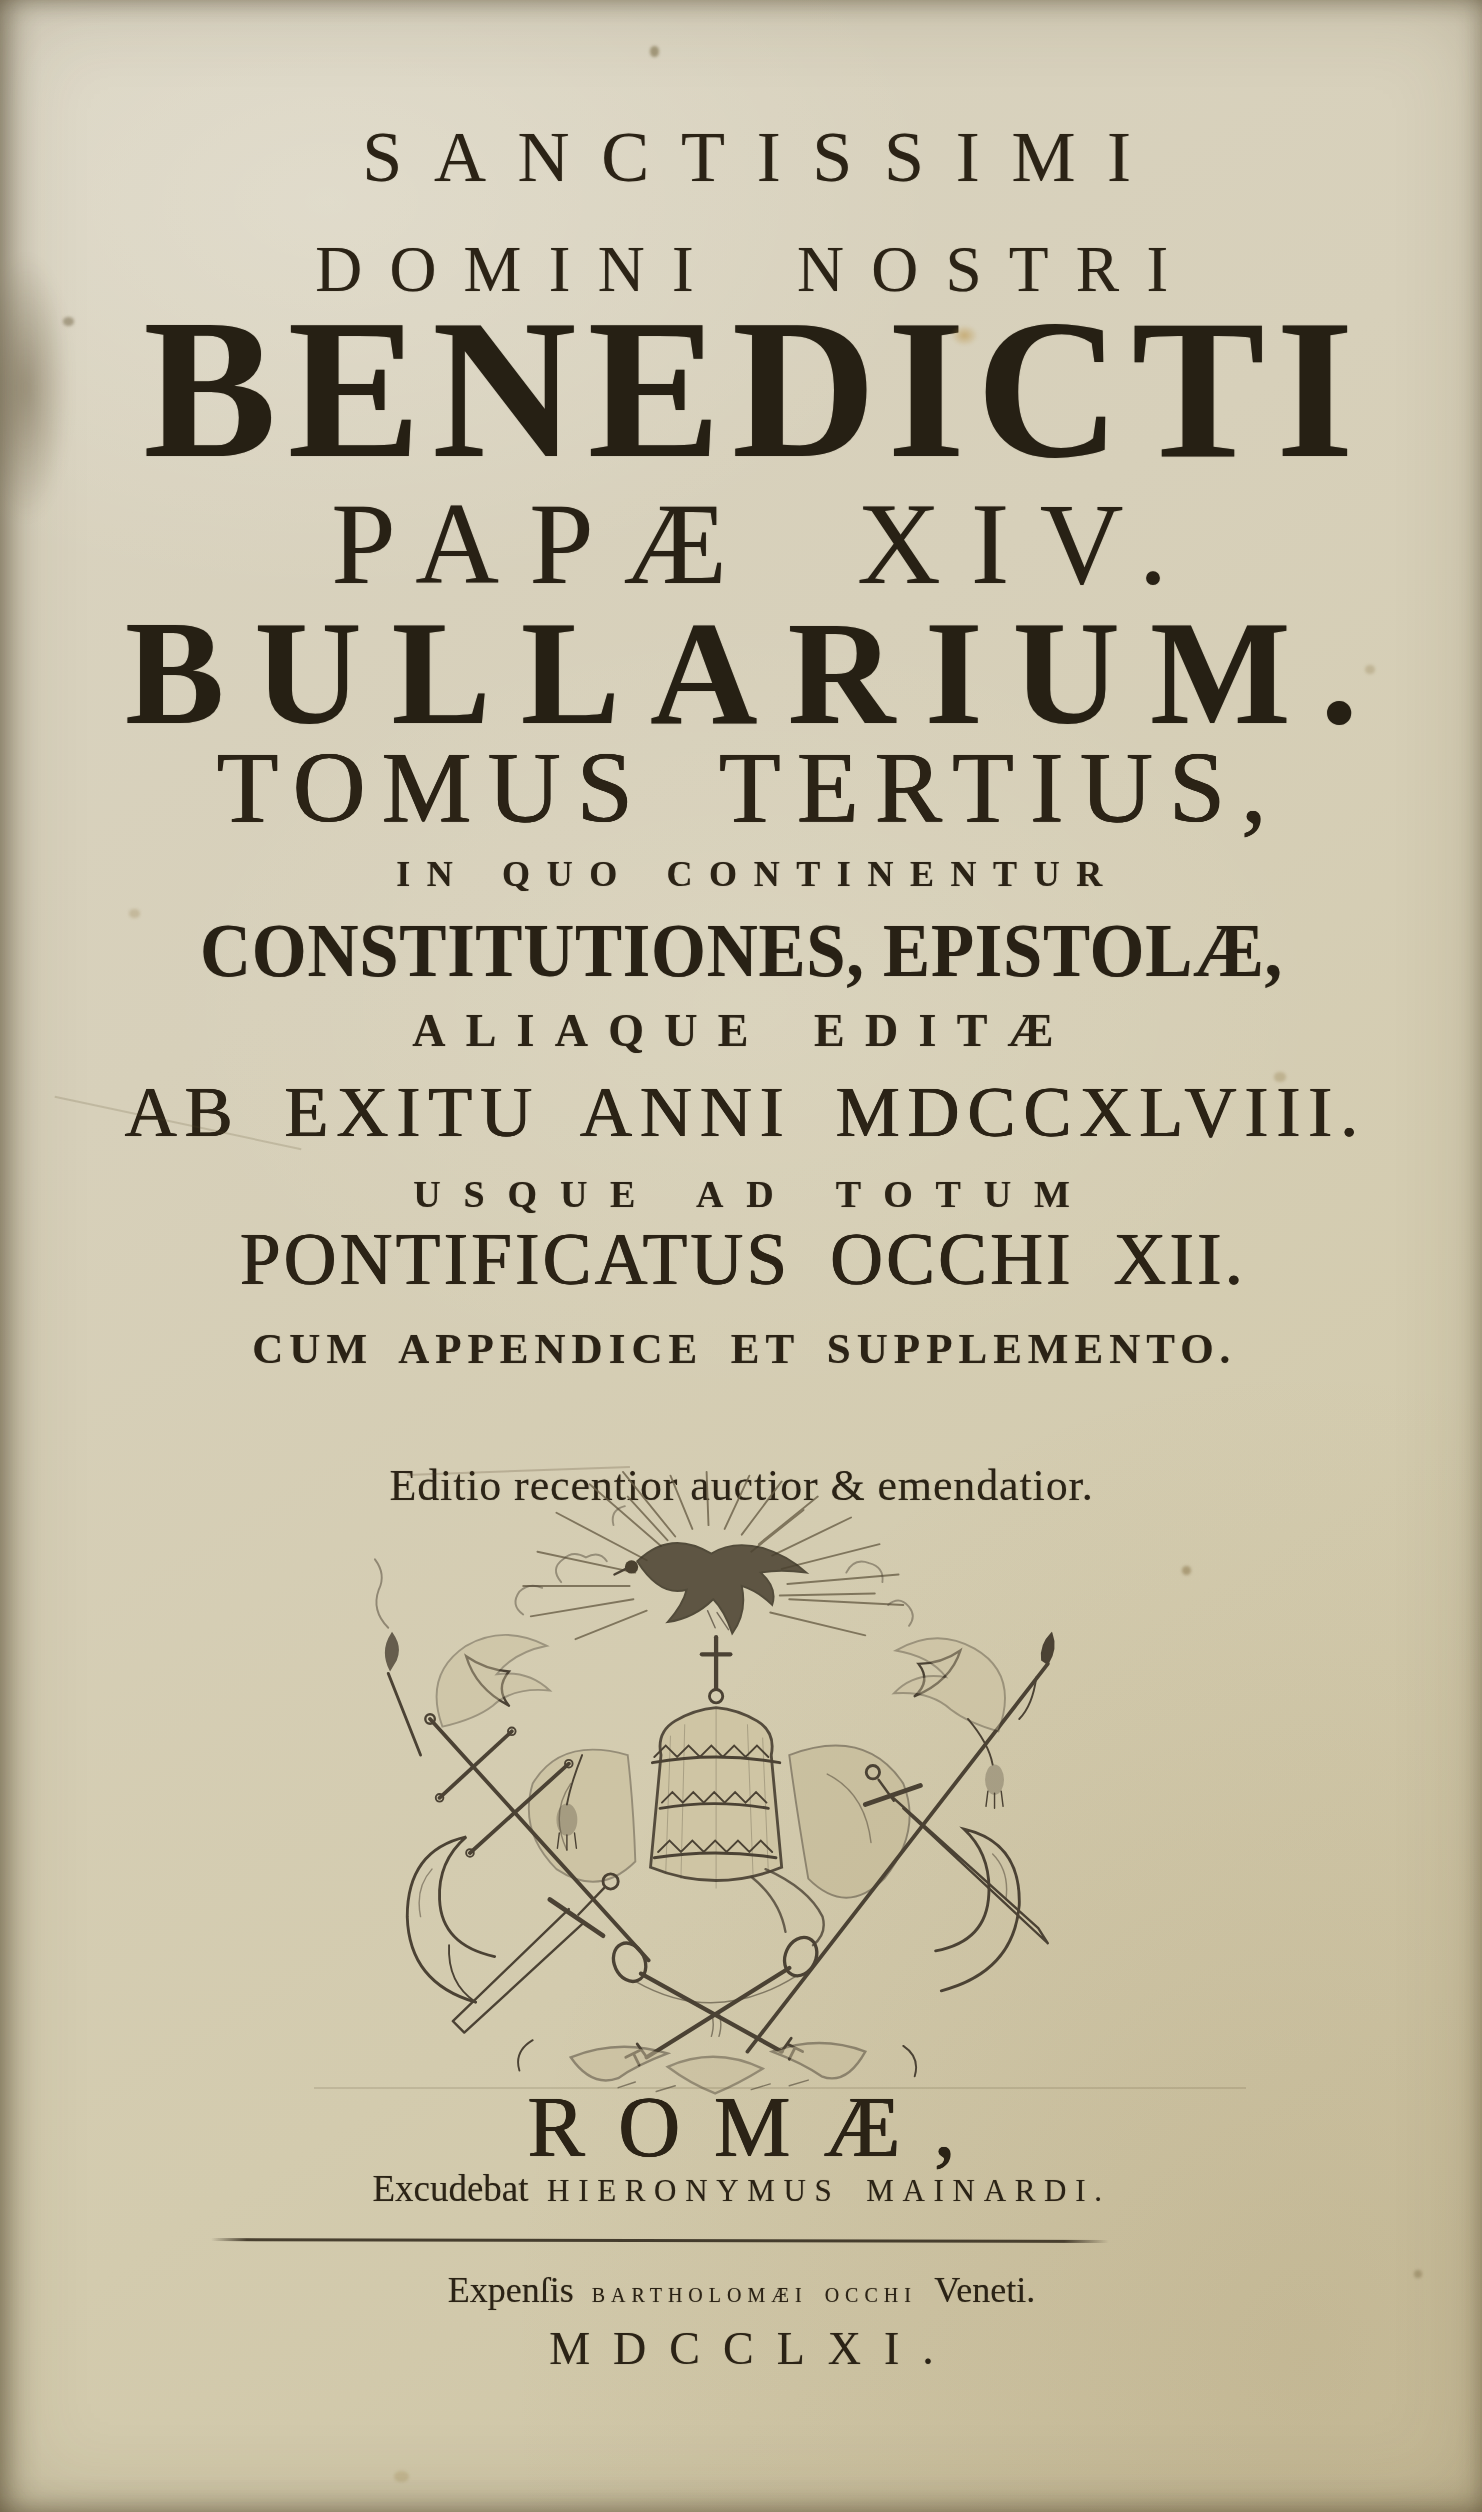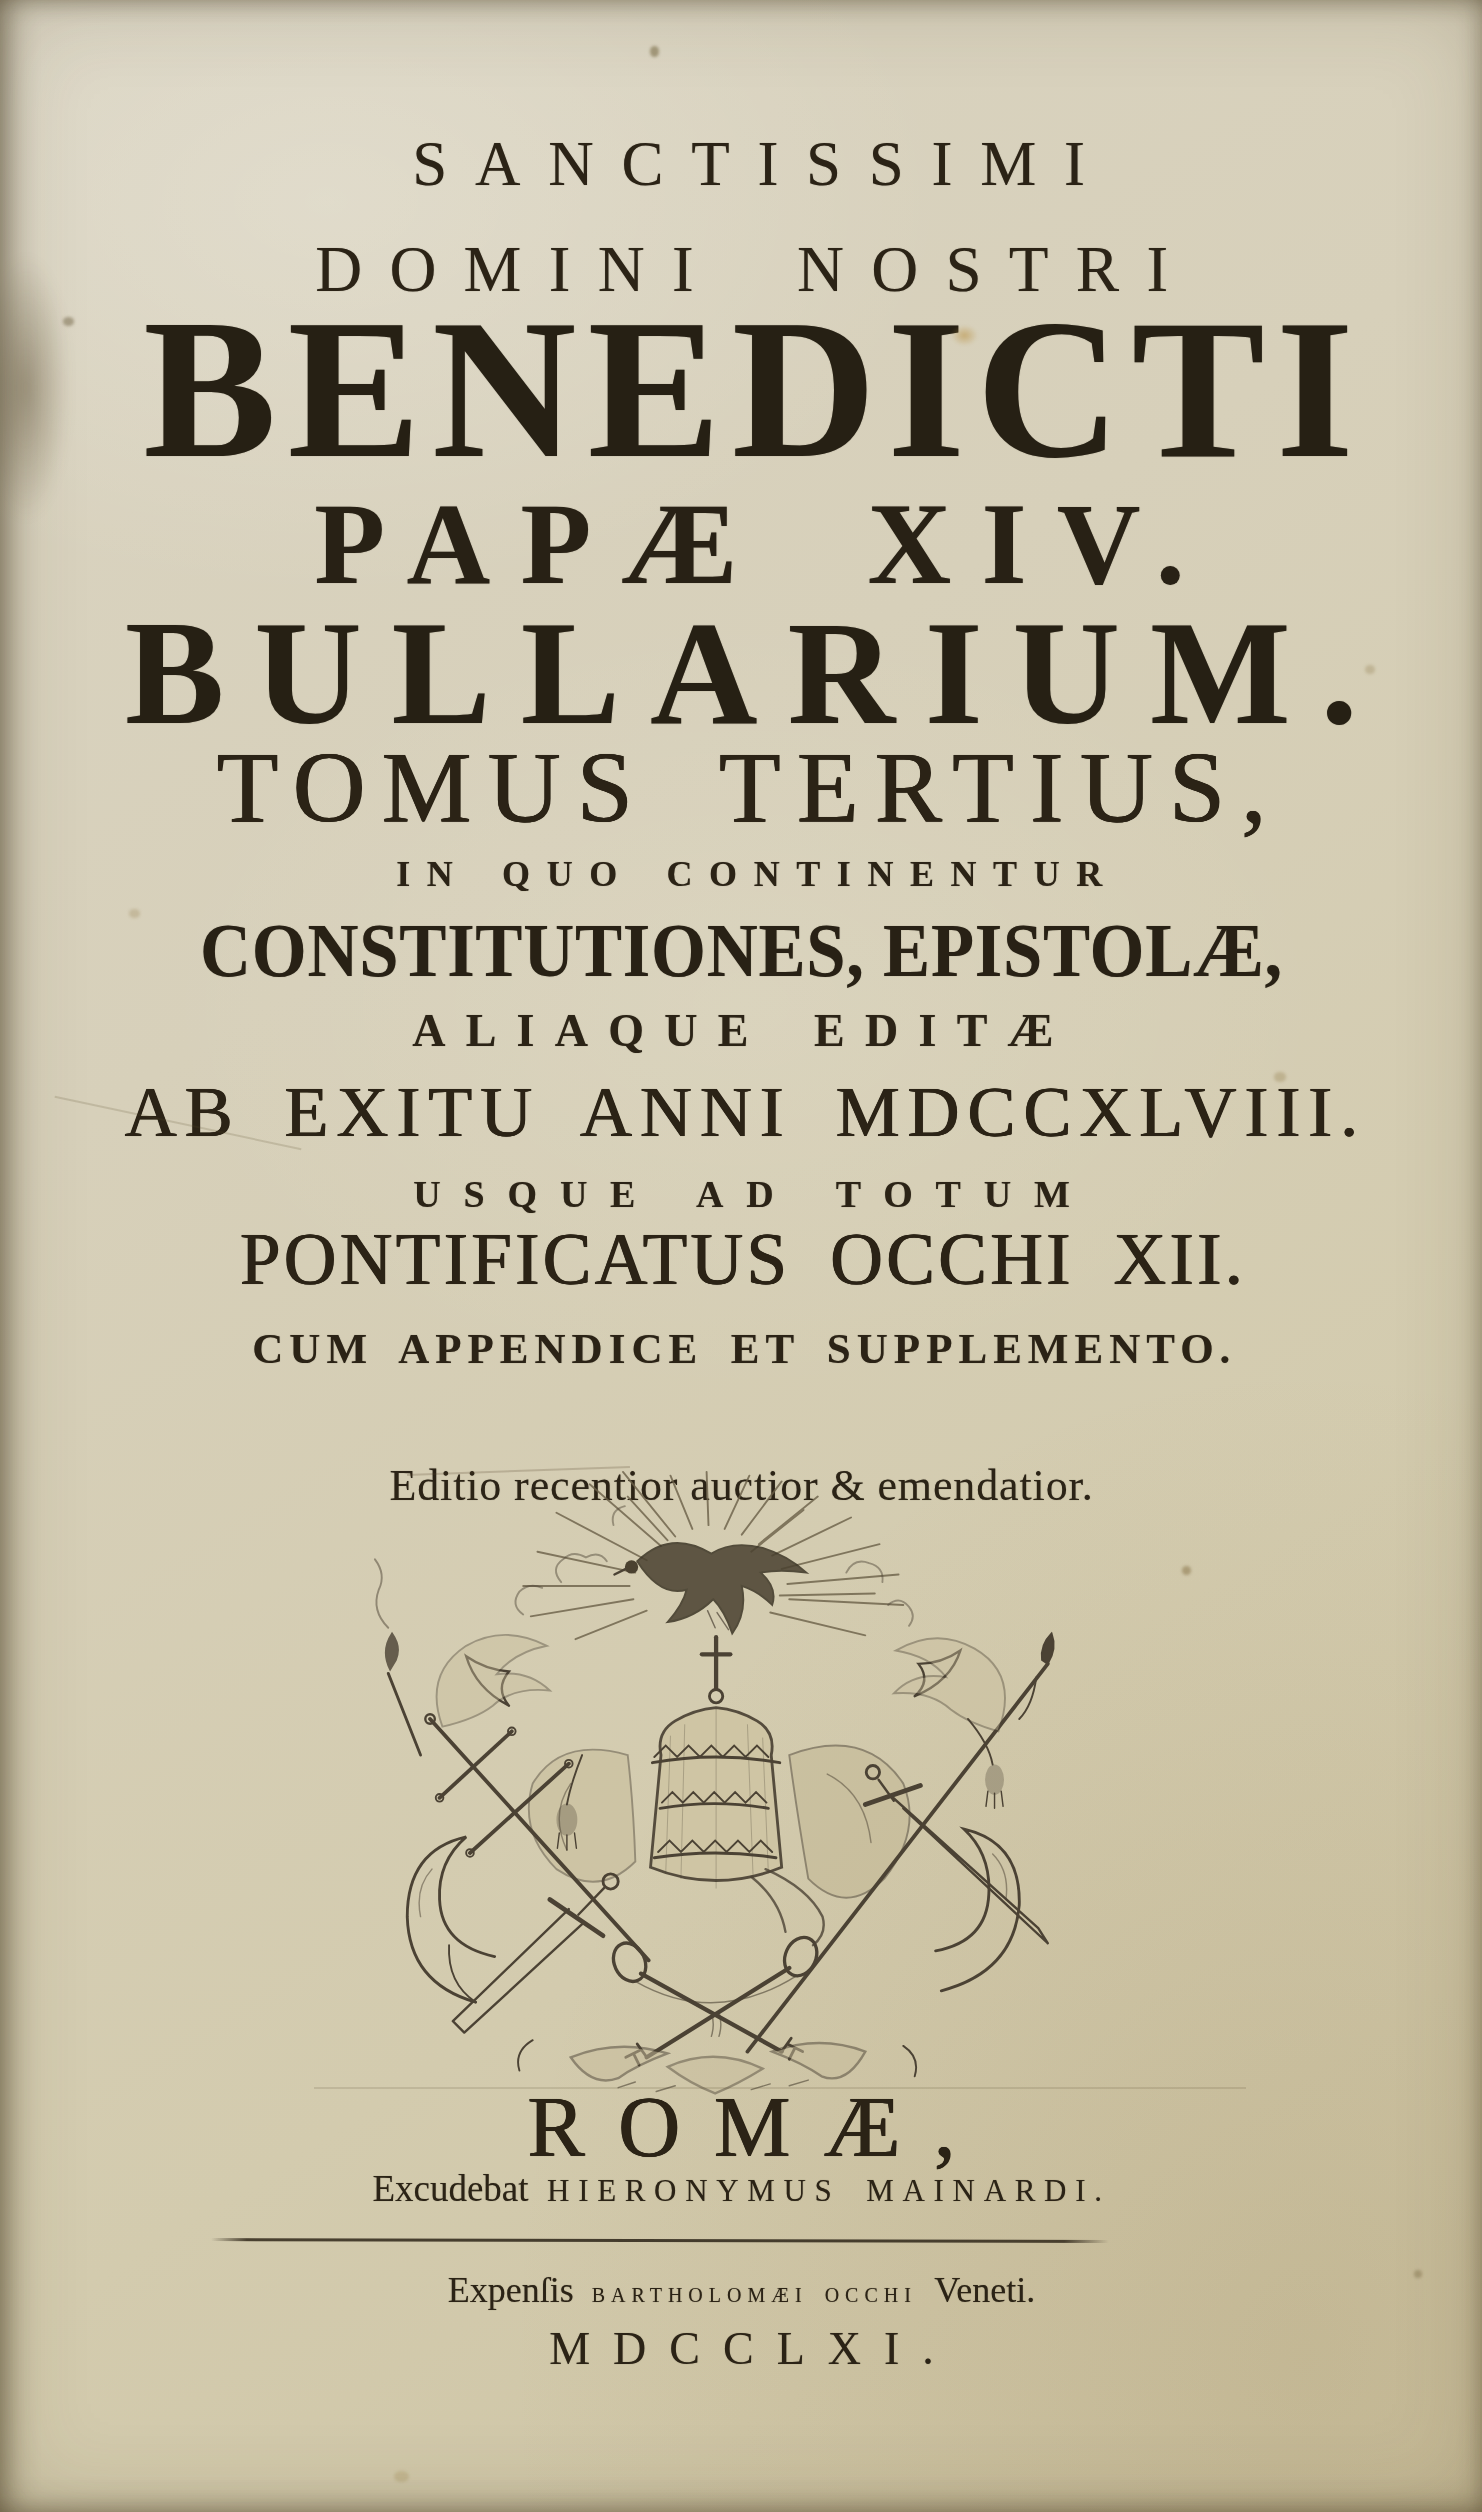--- a/index.html
+++ b/index.html
@@ -23,24 +23,24 @@
       inset -13.3px 0 25px -11.4px rgba(55,42,20,.28),
       inset 0 -17px 30px -13.3px rgba(55,42,20,.30),
       inset 0 13.3px 25px -11.4px rgba(60,48,22,.22);
   }
   .l{
     position:absolute;left:0;right:0;text-align:center;white-space:nowrap;
     line-height:1;text-shadow:0 0 1px rgba(43,35,22,.42);
   }
   .thick{text-shadow:0.7px 0 0 currentColor,-0.3px 0 0 currentColor,0 0 1px rgba(43,35,22,.4);}
 
-  .l1 {top:133px; font-size:63px;letter-spacing:.44em;padding-left:42px;}
+  .l1 {top:121px; font-size:72px;letter-spacing:.44em;padding-left:42px;}
   .l2 {top:237px; font-size:65px; letter-spacing:.42em;word-spacing:.5em;padding-left:27.6px;}
   .l3 {top:289px; font-size:200px;letter-spacing:.055em;padding-left:25px;font-weight:700;color:#262014;}
-  .l4 {top:486px; font-size:116px;letter-spacing:.26em;word-spacing:.35em;padding-left:26px;font-weight:700;color:#282115;margin-left:20px;}
+  .l4 {top:486px; font-size:116px;letter-spacing:.26em;word-spacing:.35em;padding-left:26px;font-weight:400;color:#282115;margin-left:20px;}
   .l5 {top:598px; font-size:149px;letter-spacing:.2em;padding-left:29.5px;font-weight:700;color:#262014;}
   .l6 {top:738px; font-size:101px;letter-spacing:.16em;word-spacing:.3em;padding-left:16px;}
   .l7 {top:856px; font-size:36px; letter-spacing:.46em;word-spacing:.2em;padding-left:32px;font-weight:700;}
   .l8 {top:912px; font-size:76px; letter-spacing:.01em;font-weight:700;transform:scaleX(.93);color:#282115;}
   .l9 {top:1008px;font-size:46px; letter-spacing:.44em;word-spacing:.3em;padding-left:3px;font-weight:700;}
   .l10{top:1076px;font-size:72px; letter-spacing:.11em;word-spacing:.25em;padding-left:7.6px;}
   .l11{top:1175px;font-size:38px; letter-spacing:.6em; word-spacing:.2em;padding-left:23px;font-weight:700;}
   .l12{top:1223px;font-size:73px; letter-spacing:.045em;word-spacing:.25em;padding-left:2.9px;}
   .l13{top:1327px;font-size:43px; letter-spacing:.14em;word-spacing:.25em;padding-left:5.7px;font-weight:700;}
   .l14{top:1428px;font-size:44px; letter-spacing:.02em;margin-top:36px;}

